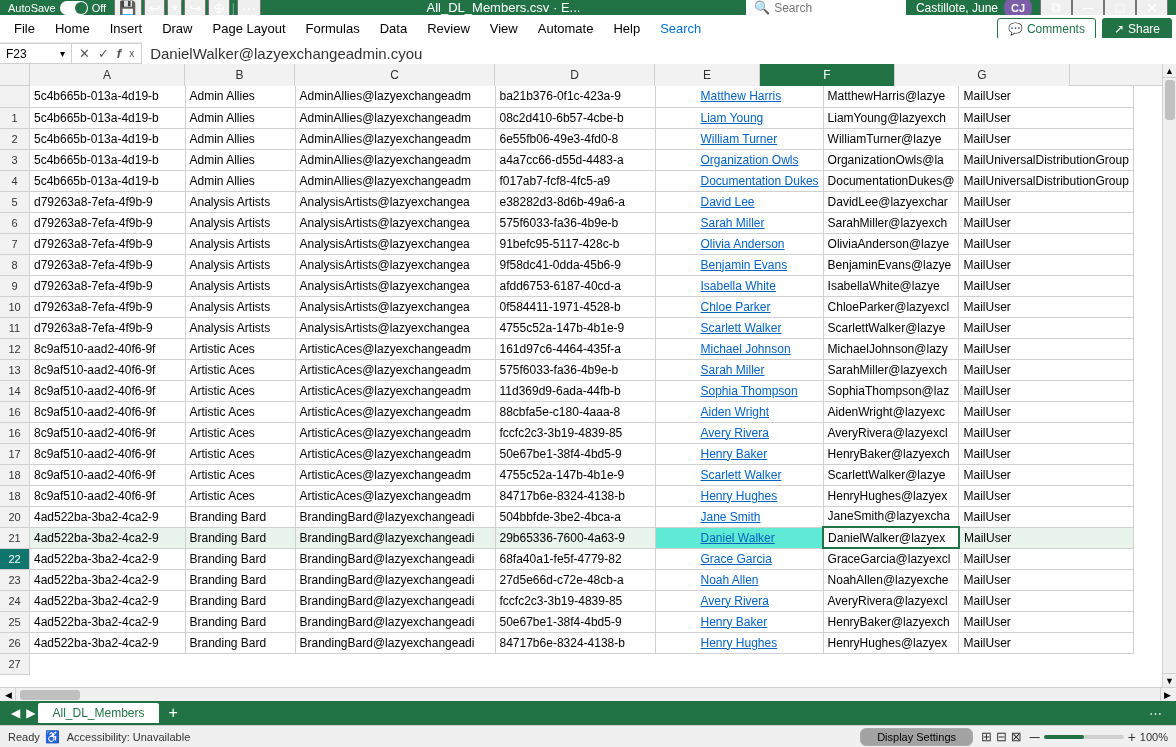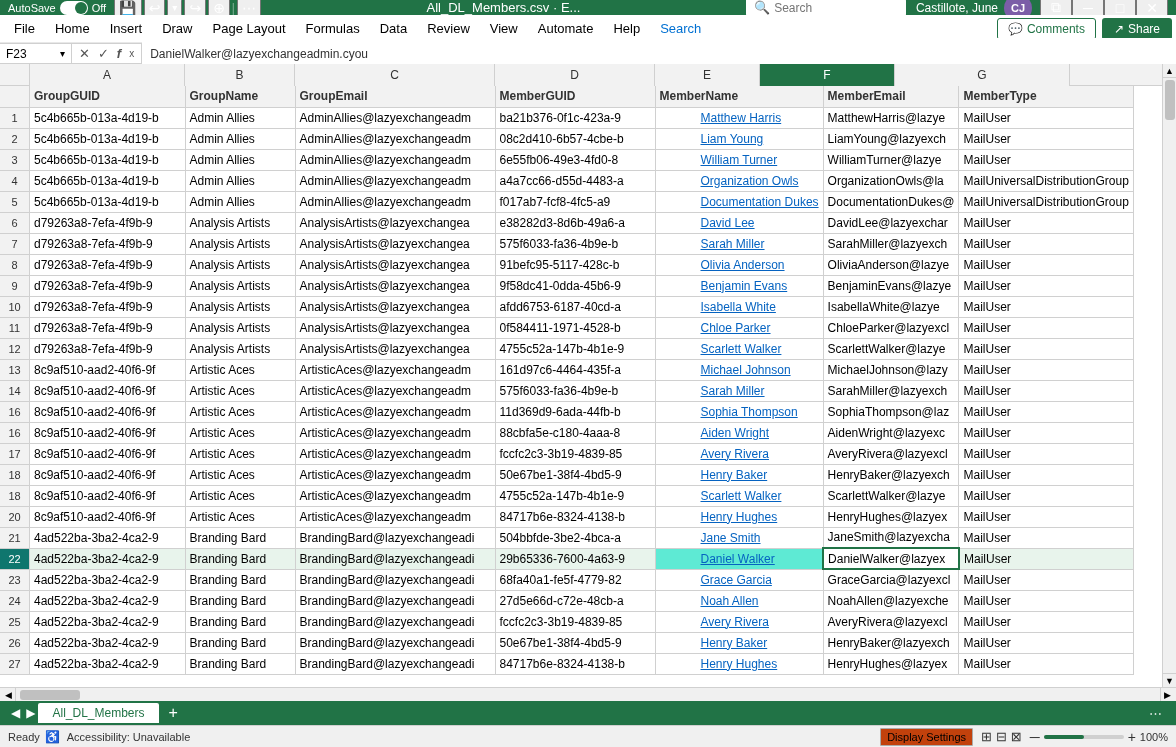--- a/index.html
+++ b/index.html
@@ -136,21 +136,21 @@
   <div id="cell-ref">
     <span>F23</span>
     <span style="font-size:10px;cursor:pointer;">▾</span>
   </div>
   <div id="formula-icons">
     <span class="formula-icon">✕</span>
     <span class="formula-icon">✓</span>
     <span class="formula-icon" style="font-style:italic;font-weight:bold;font-size:13px;">f</span>
     <span class="formula-icon" style="font-size:10px;">x</span>
   </div>
-  <input type="text" id="formula-input" style="flex: 1 1 0%; border: none; outline: none; padding: 16px 8px; font-size: 12px;" value="DanielWalker@lazyexchangeadmin.cyou">
+  <input type="text" id="formula-input" style="flex: 1 1 0%; border: none; outline: none; padding: 16px 8px; font-size: 15px;" value="DanielWalker@lazyexchangeadmin.cyou">
 </div>
 
 <div id="spreadsheet">
 
   <div style="display:flex;flex-direction:column;width:100%;flex:1;overflow:hidden;">
     <div style="display:flex;flex:1;overflow:hidden;">
 
       <div style="display:flex;flex-direction:column;flex:1;overflow:hidden;">
 
         <div id="col-headers">
@@ -202,29 +202,20 @@
                 <col style="width:155px">
                 <col style="width:110px">
                 <col style="width:200px">
                 <col style="width:160px">
                 <col style="width:105px">
                 <col style="width:135px">
                 <col style="width:175px">
               </colgroup>
 
               <tbody>
-                  <tr>
-                <td class="header-row">GroupGUID</td>
-                <td class="header-row">GroupName</td>
-                <td class="header-row">GroupEmail</td>
-                <td class="header-row">MemberGUID</td>
-                <td class="header-row">MemberName</td>
-                <td class="header-row">MemberEmail</td>
-                <td class="header-row">MemberType</td>
-              </tr>
 
               <tr>
                 <td>5c4b665b-013a-4d19-b</td>
                 <td>Admin Allies</td>
                 <td>AdminAllies@lazyexchangeadm</td>
                 <td>ba21b376-0f1c-423a-9</td>
                 <td><a href="#">Matthew Harris</a></td>
                 <td>MatthewHarris@lazye</td>
                 <td>MailUser</td>
               </tr>
@@ -498,21 +489,21 @@
   <div style="color:#fff;font-size:13px;cursor:pointer;padding:0 6px;">⋯</div>
 </div>
 
 <div id="status-bar">
   <div id="status-left">
     <span>Ready</span>
     <span style="font-size:12px;">♿</span>
     <span>Accessibility: Unavailable</span>
   </div>
   <div id="status-right">
-    <button style="border:1px solid #aaa;background:#c2410c;border-radius:1px;padding:2px 6px;font-size:11px;cursor:pointer;">Display Settings</button>
+    <button style="border:1px solid #aaa;background:#a3a3a3;border-radius:6px;padding:2px 16px;font-size:11px;cursor:pointer;">Display Settings</button>
     <div style="display:flex;gap:4px;align-items:center;">
       <span class="status-icon">⊞</span>
       <span class="status-icon">⊟</span>
       <span class="status-icon">⊠</span>
     </div>
     <div id="zoom-control">
       <span style="cursor:pointer;font-size:14px;">─</span>
       <div class="zoom-slider">
         <div class="zoom-thumb"></div>
       </div>

